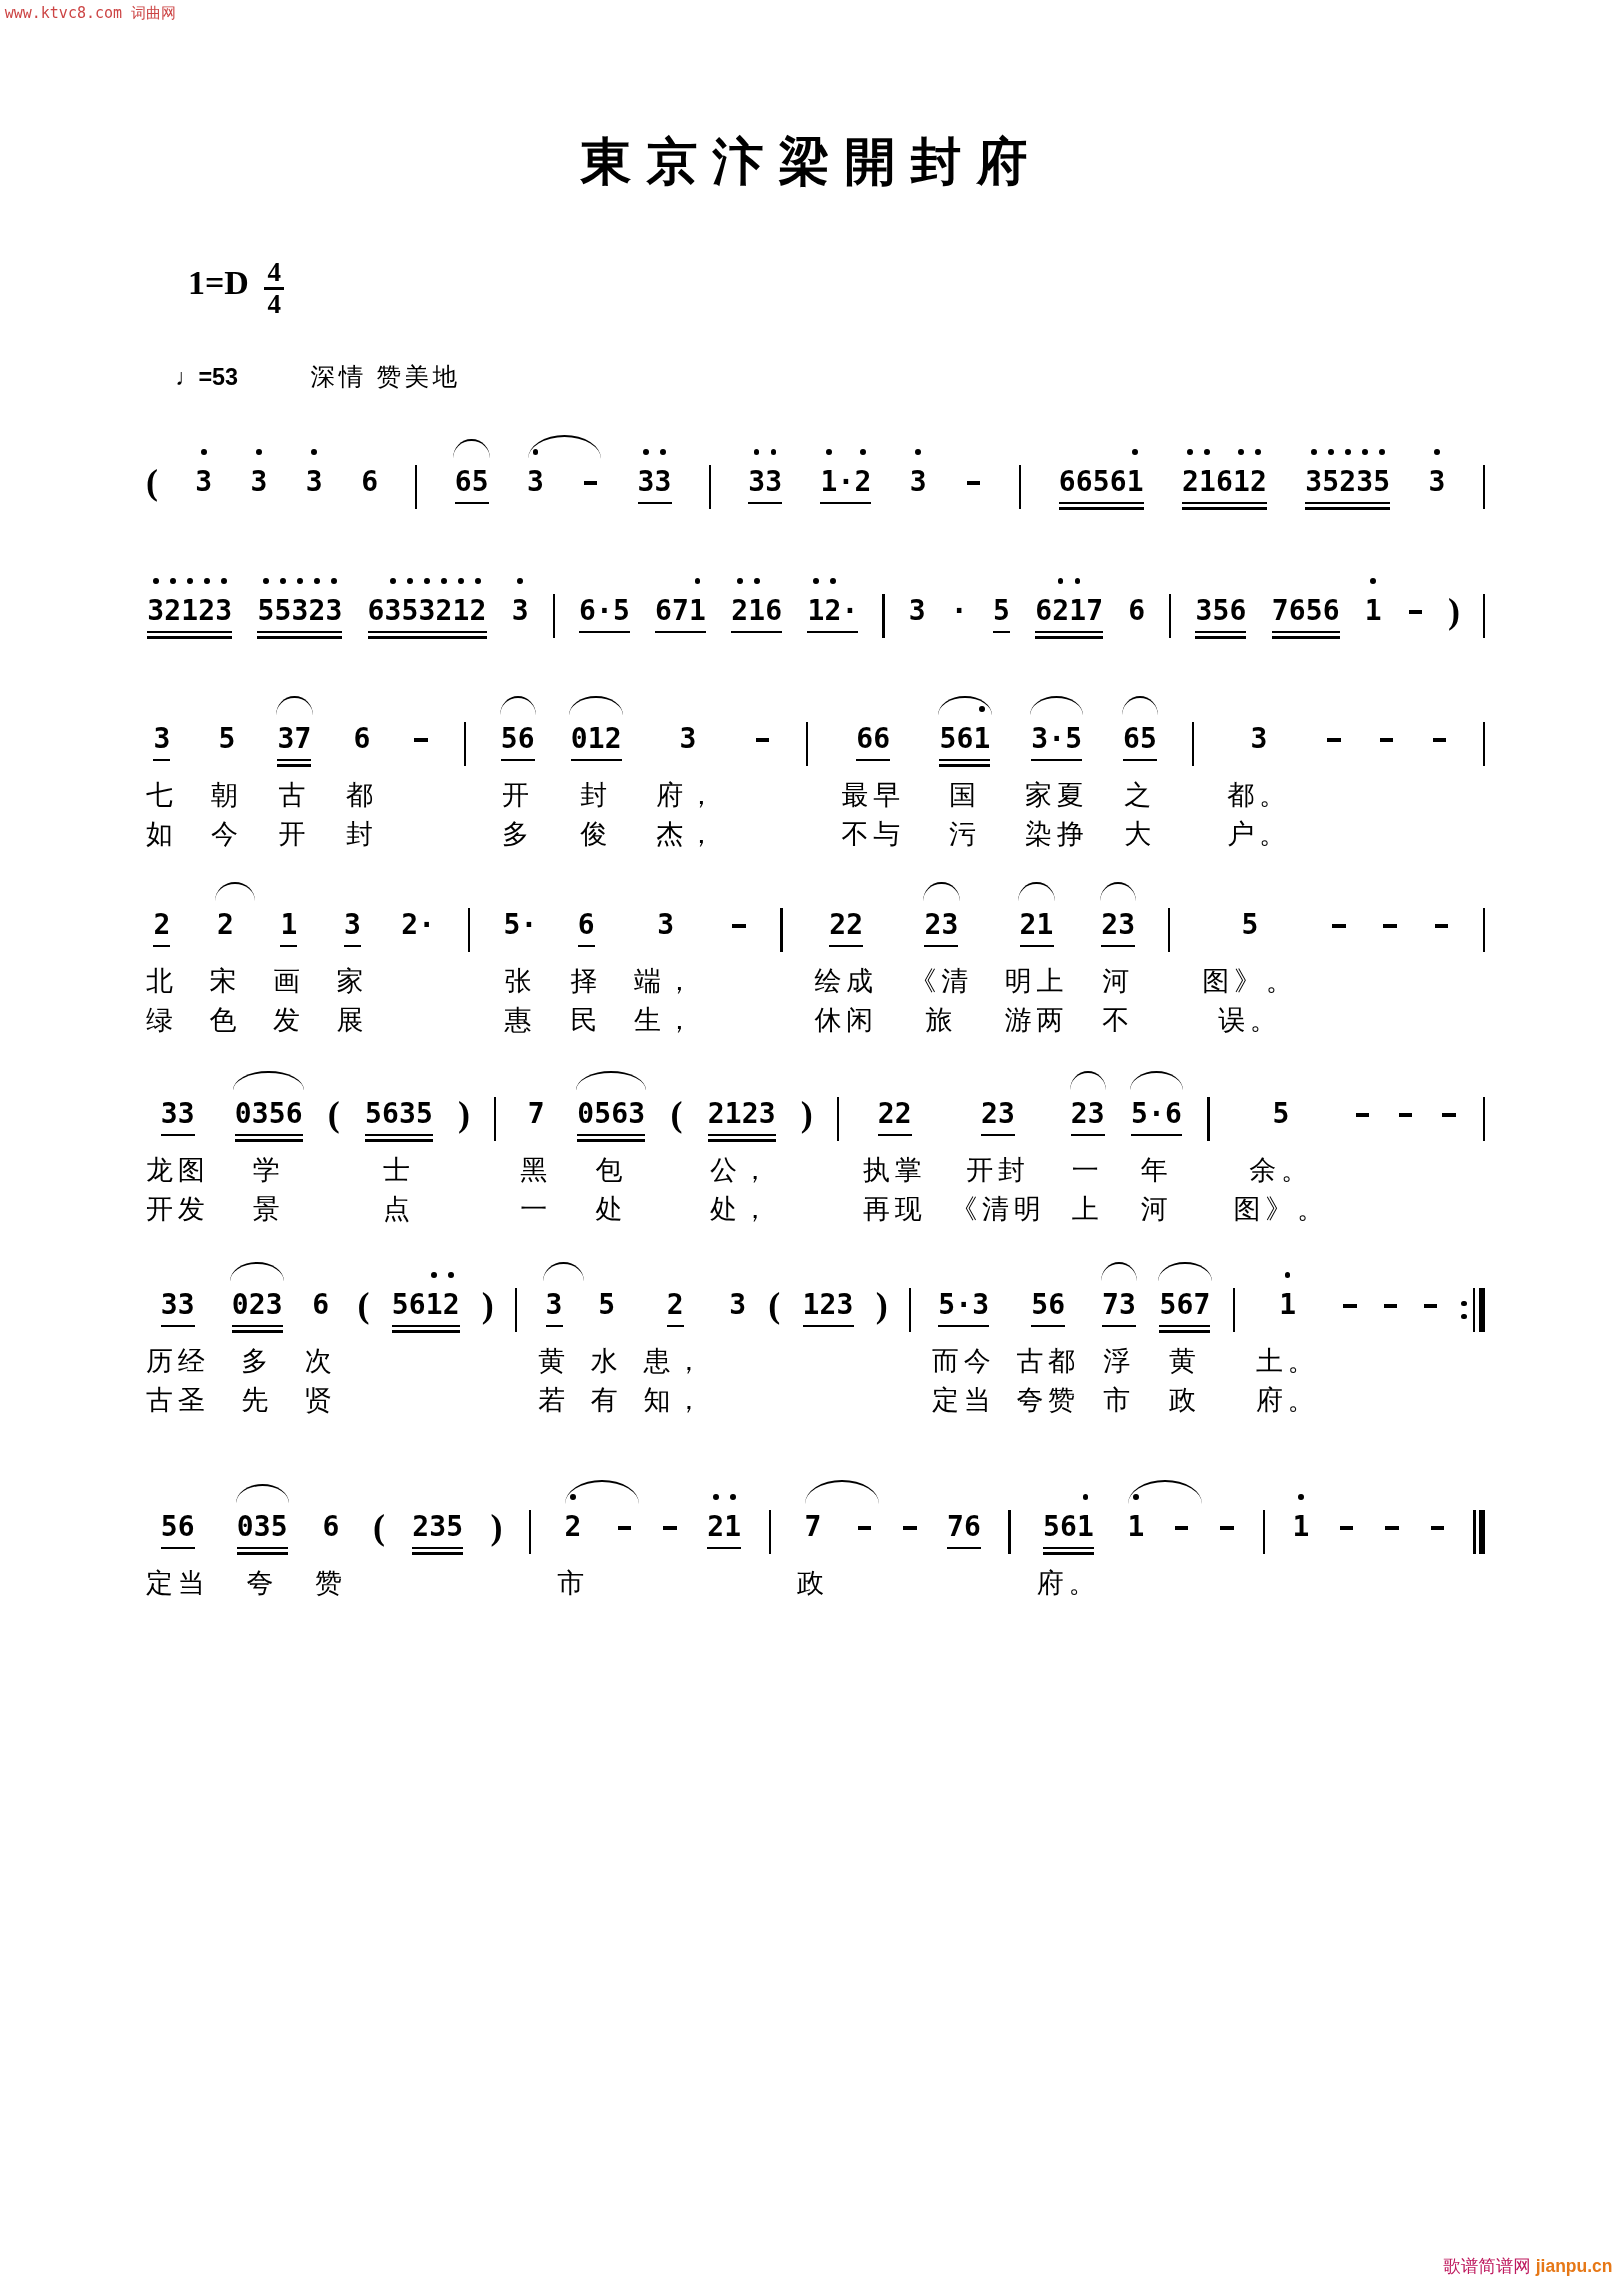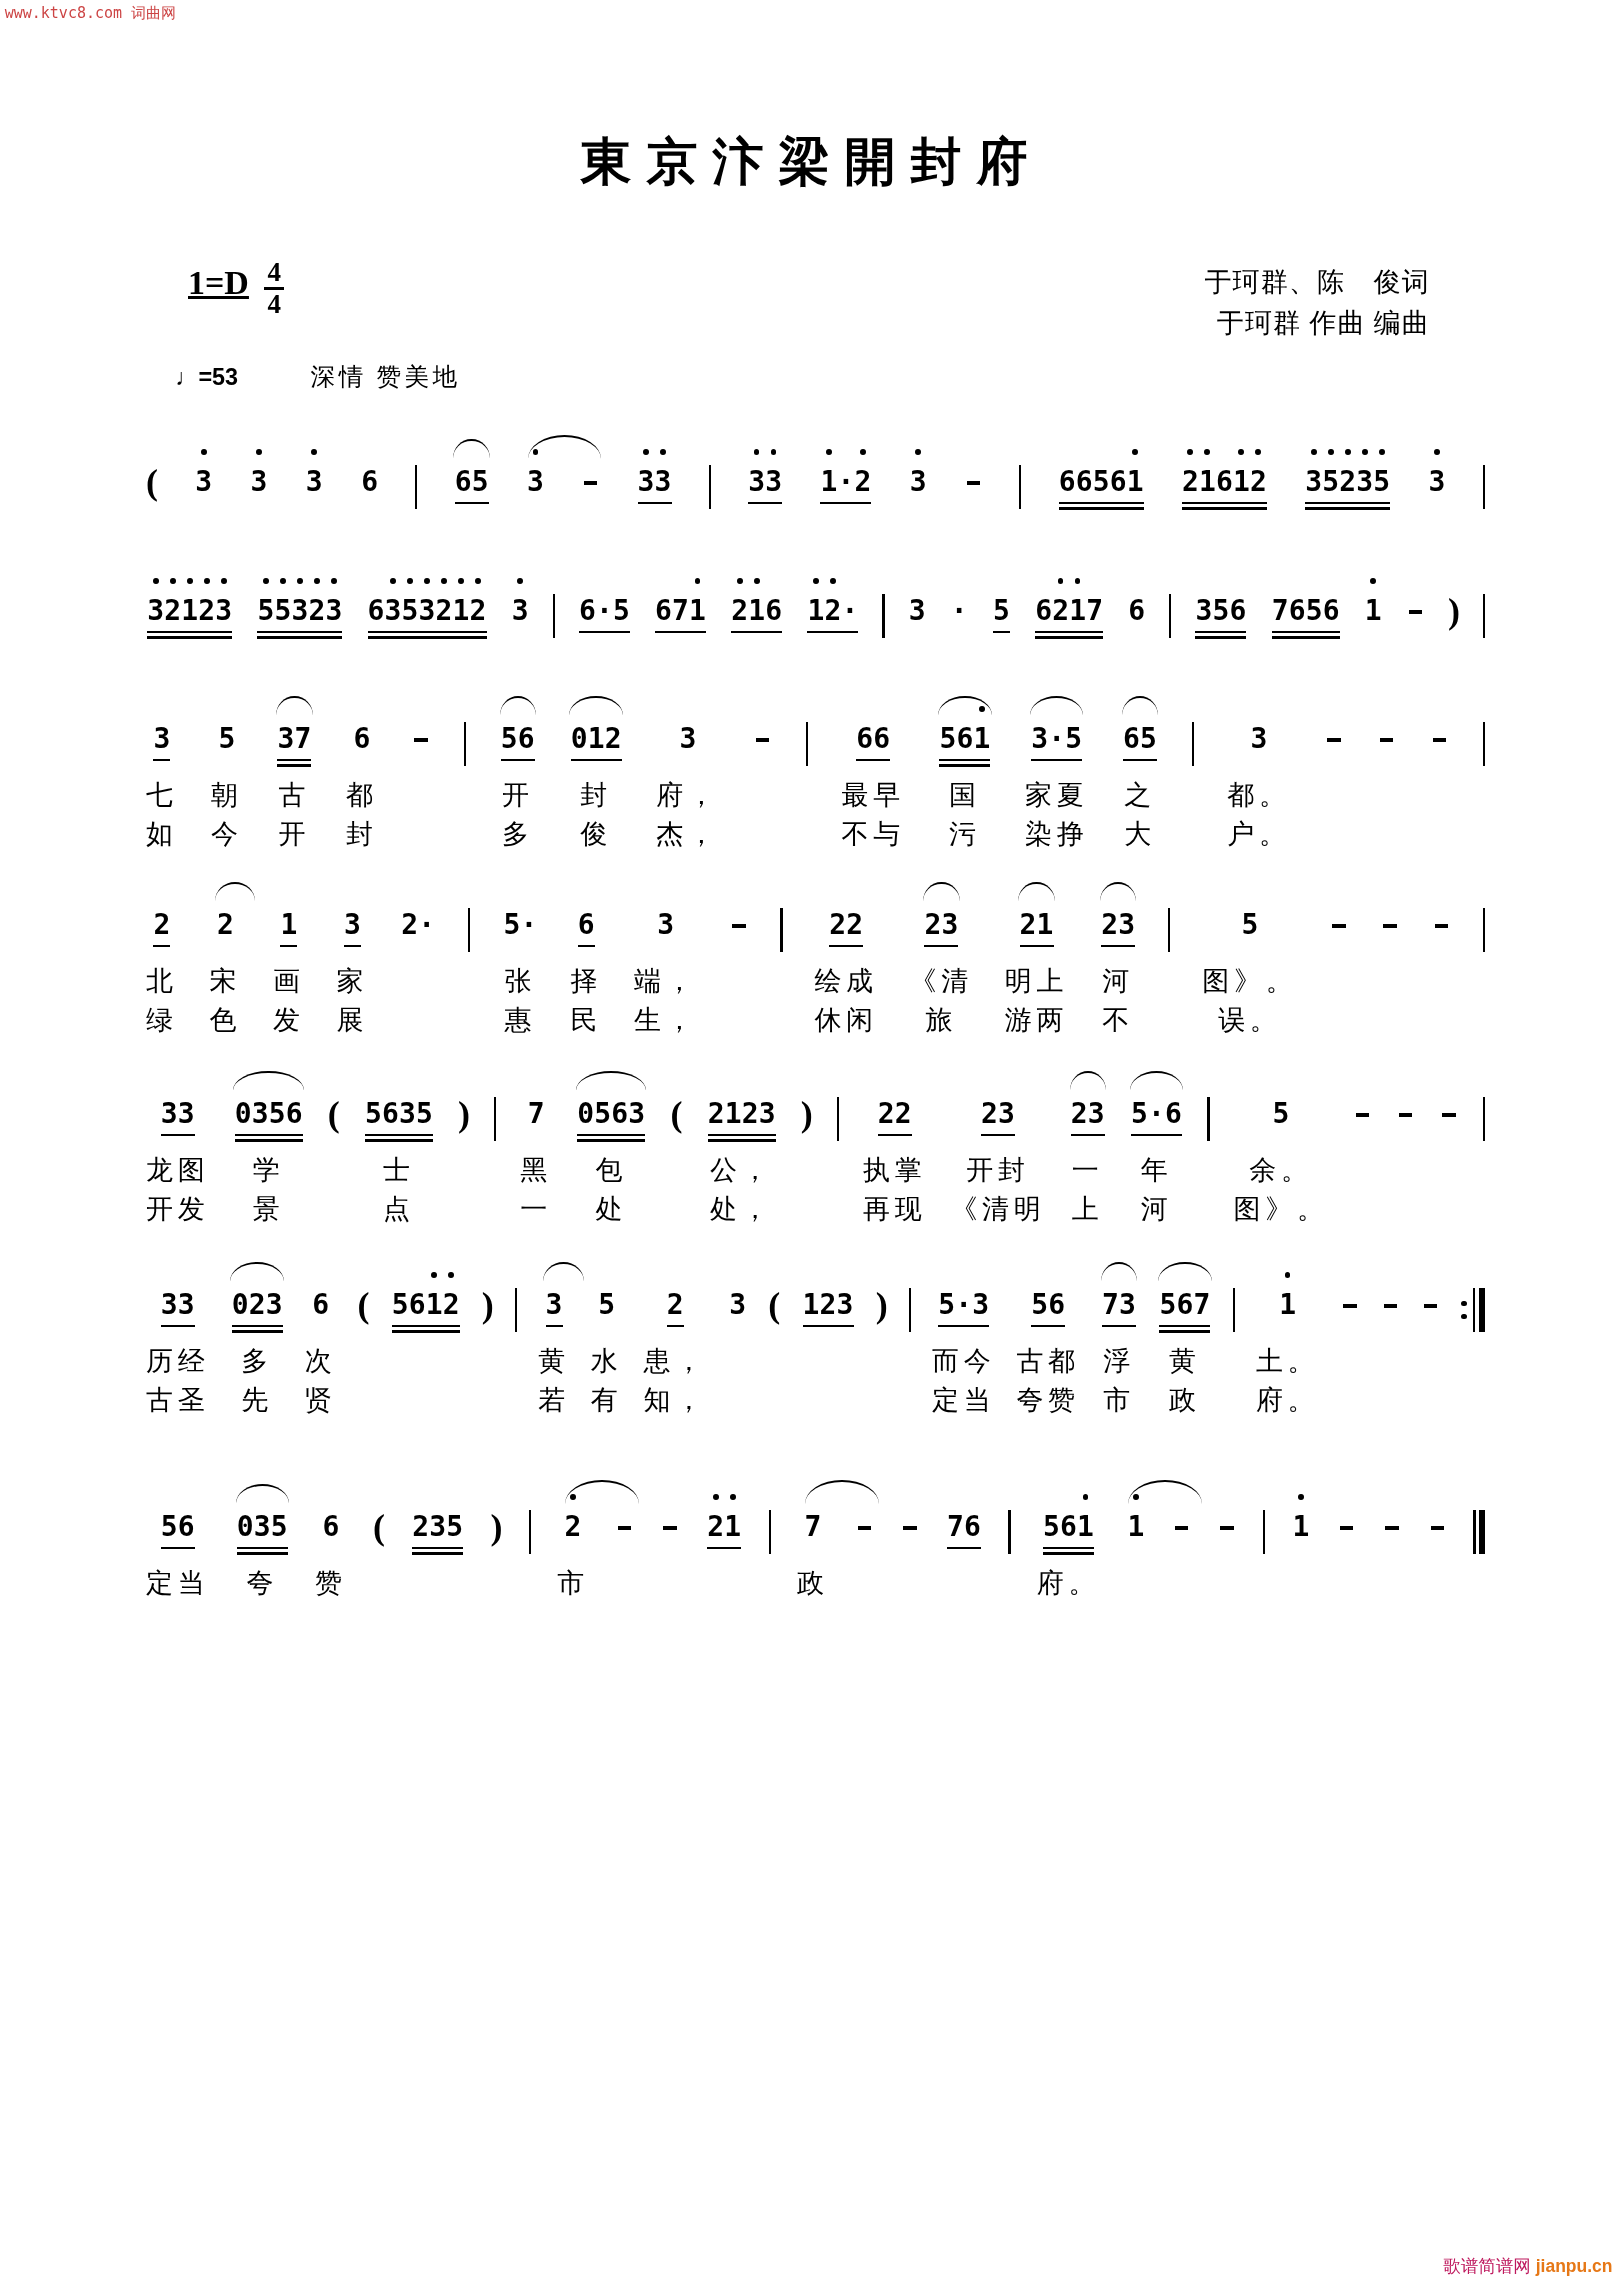--- a/index.html
+++ b/index.html
@@ -8,21 +8,21 @@
   
   #wm-top{position:absolute;left:4.7px;top:3.5px;font:15px "DejaVu Sans Mono",monospace;color:#cc4444;}
   #wm-bottom{position:absolute;right:10.5px;top:2254px;font:17.5px "Liberation Sans",sans-serif;}
   #wm-bottom .g{color:#be185d;font-family:Liberation Mono, monospace;}
   #wm-bottom .o{color:#e67817;font-weight:bold;}
   
   #title{position:absolute;left:0;top:132px;width:100%;text-align:center;
          font:bold 51px/58px "DejaVu Serif",serif;letter-spacing:15px;}
   
   #keyrow{position:absolute;left:188px;top:264px;display:flex;align-items:flex-start;}
-  #tonic{font:bold 34px/37px "Liberation Serif",serif;text-decoration:underline;}
+  #tonic{font:bold 34px/37px "Liberation Serif",serif;}
   .meter{display:inline-flex;flex-direction:column;align-items:center;margin-left:15px;margin-top:-5.8px;}
   .meter span{font:bold 27px/29px "Liberation Serif",serif;padding:0 3.5px;}
   .meter .mt{border-bottom:3.5px solid #000;}
   
   #temporow{position:absolute;left:175px;top:362px;font:bold 23.4px/30px "Liberation Sans",sans-serif;}
   #temporow .expr{margin-left:66px;font:24.6px/30px "Liberation Serif",serif;letter-spacing:3.5px;}
   
   #credits{position:absolute;right:193px;top:262px;text-align:right;
            font:27px/41px "Liberation Serif",serif;letter-spacing:1.2px;}
   
@@ -62,24 +62,20 @@
   <div id="title">東京汴梁開封府</div>
 
   <div id="keyrow">
     <span id="tonic">1=D</span>
     <span class="meter">
       <span class="mt">4</span>
       <span>4</span>
     </span>
   </div>
 
-  <div id="credits">
-    <div>于珂群、陈　俊词</div>
-    <div>于珂群 作曲 编曲</div>
-  </div>
 
   <div id="temporow">
     <span>♩</span><span>=53</span>
     <span class="expr">深情 赞美地</span>
   </div>
 
   <div id="music">
       <div class="mline" style="top: 437px;">
         <div class="cell">
           <div class="note pn">(</div>

